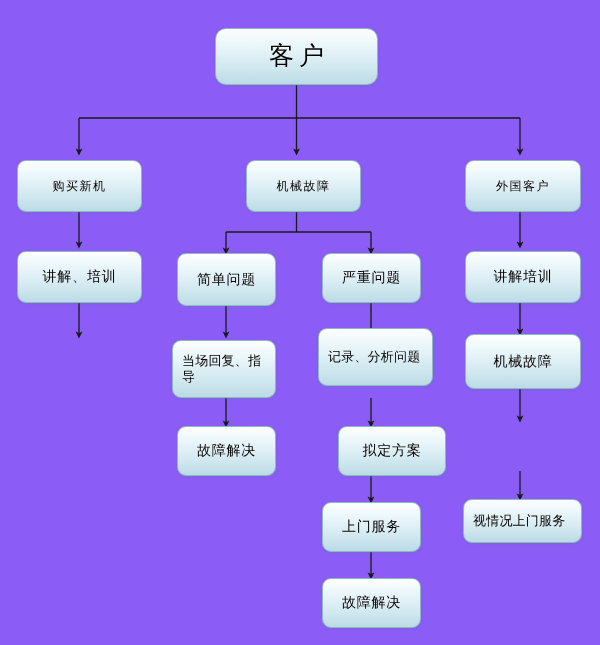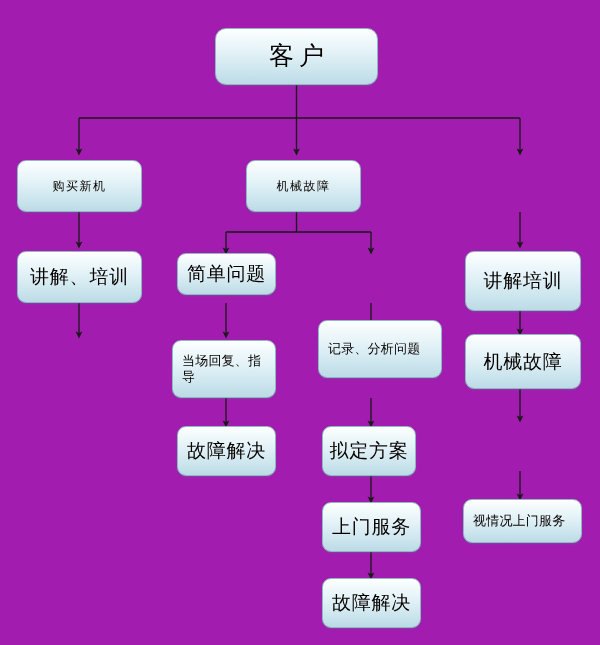--- a/index.html
+++ b/index.html
@@ -10,21 +10,21 @@
     width: 600px;
     height: 645px;
     background: #ffffff;
     font-family: "DejaVu Sans", "Liberation Sans", sans-serif;
     overflow: hidden;
   }
   #canvas {
     position: relative;
     width: 600px;
     height: 645px;
-    background: #a21caf;
+    background: #8b5cf6;
   }
   #edges {
     position: absolute;
     left: 0;
     top: 0;
     width: 600px;
     height: 645px;
     pointer-events: none;
   }
   .node {
@@ -66,21 +66,21 @@
   .node.root .label {
     font-size: 25px;
     letter-spacing: 5px;
     text-indent: 5px;
   }
   .node.lvl1 .label {
     font-size: 12px;
     letter-spacing: 1.5px;
   }
   .node.lvl2 .label {
-    font-size: 19px;
+    font-size: 14px;
     letter-spacing: 0.8px;
   }
   .node.small .label {
     font-size: 13px;
     letter-spacing: 0.2px;
   }
 </style>
 </head>
 <body>
 
@@ -128,56 +128,62 @@
   </div>
 
   <div class="node lvl1 center" style="left:17px; top:160px; width:125px; height:52px;">
     <span class="label">购买新机</span>
   </div>
 
   <div class="node lvl1 center" style="left:246px; top:160px; width:115px; height:52px;">
     <span class="label">机械故障</span>
   </div>
 
+  <div class="node lvl1 center" style="left:465px; top:160px; width:116px; height:52px;">
+    <span class="label">外国客户</span>
+  </div>
 
   <div class="node lvl2 center" style="left:17px; top:251px; width:125px; height:52px;">
     <span class="label">讲解、培训</span>
   </div>
 
 
-  <div class="node lvl2 center" style="left:177px; top:253px; width:99px; height:42px;">
+  <div class="node lvl2 center" style="left:177px; top:253px; width:99px; height:53px;">
     <span class="label">简单问题</span>
   </div>
 
   <div class="node small left" style="left:172px; top:340px; width:104px; height:58px;">
     <span class="label">当场回复、指导</span>
   </div>
 
   <div class="node lvl2 center" style="left:177px; top:426px; width:99px; height:50px;">
     <span class="label">故障解决</span>
   </div>
 
+  <div class="node lvl2 center" style="left:322px; top:253px; width:99px; height:50px;">
+    <span class="label">严重问题</span>
+  </div>
 
-  <div class="node small left" style="left:318px; top:320px; width:124px; height:58px;">
+  <div class="node small left" style="left:318px; top:328px; width:115px; height:58px;">
     <span class="label">记录、分析问题</span>
   </div>
 
-  <div class="node lvl2 center" style="left:322px; top:426px; width:94px; height:50px;">
+  <div class="node lvl2 center" style="left:338px; top:426px; width:108px; height:50px;">
     <span class="label">拟定方案</span>
   </div>
 
   <div class="node lvl2 center" style="left:322px; top:502px; width:99px; height:50px;">
     <span class="label">上门服务</span>
   </div>
 
   <div class="node lvl2 center" style="left:322px; top:578px; width:99px; height:50px;">
     <span class="label">故障解决</span>
   </div>
 
-  <div class="node lvl2 center" style="left:465px; top:251px; width:116px; height:60px;">
+  <div class="node lvl2 center" style="left:465px; top:251px; width:116px; height:52px;">
     <span class="label">讲解培训</span>
   </div>
 
   <div class="node lvl2 center" style="left:465px; top:334px; width:116px; height:55px;">
     <span class="label">机械故障</span>
   </div>
 
 
   <div class="node small left" style="left:463px; top:499px; width:119px; height:44px;">
     <span class="label">视情况上门服务</span>

